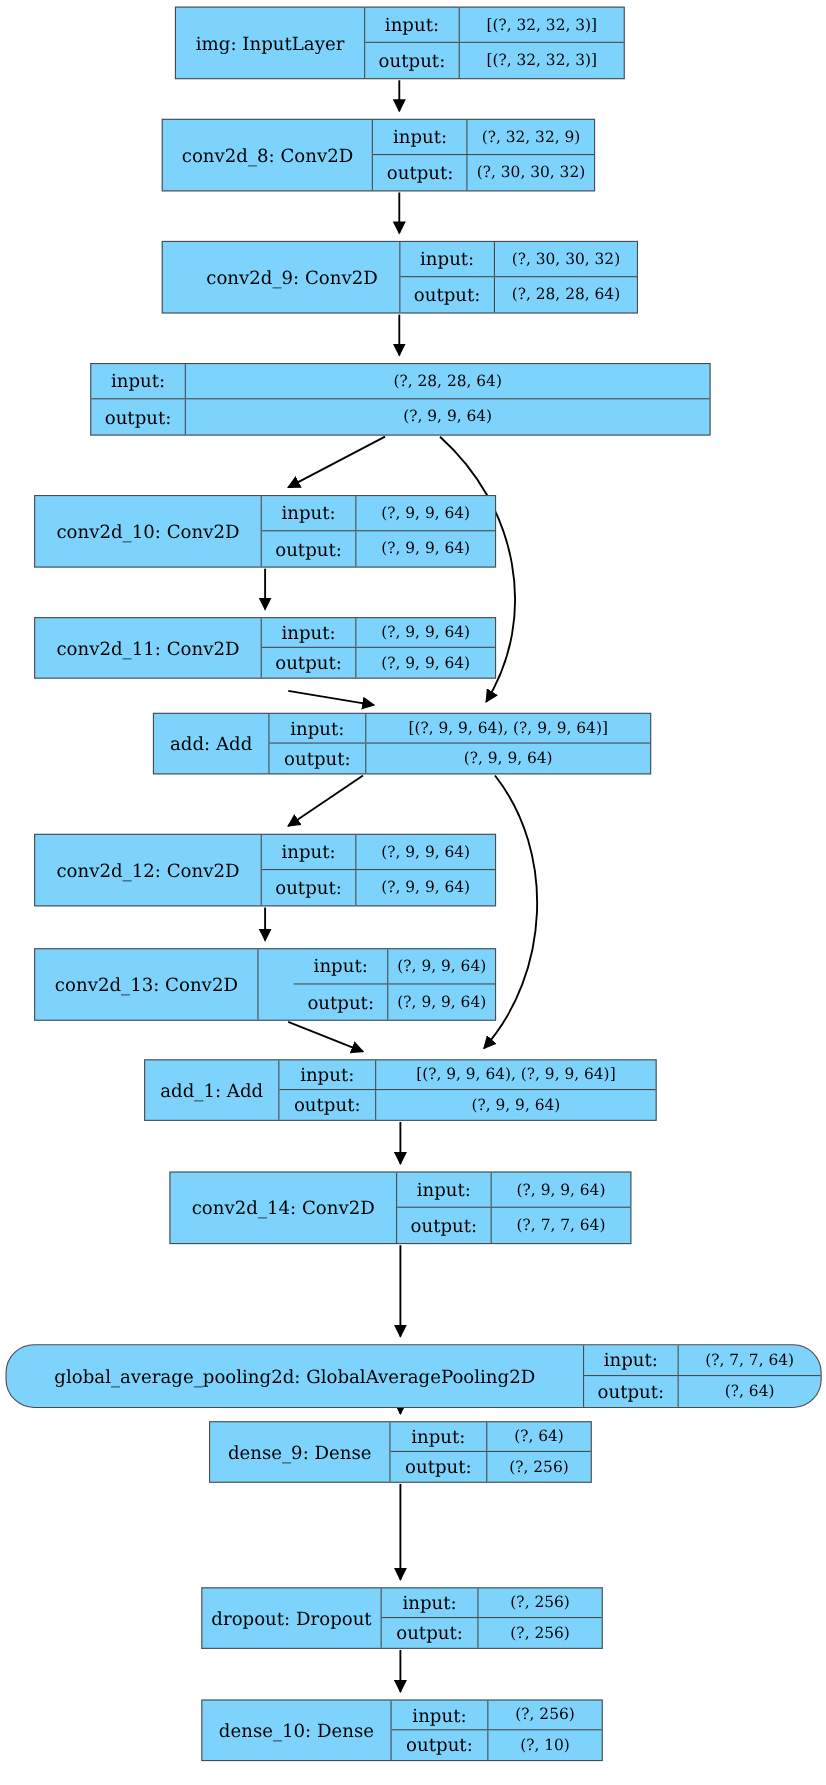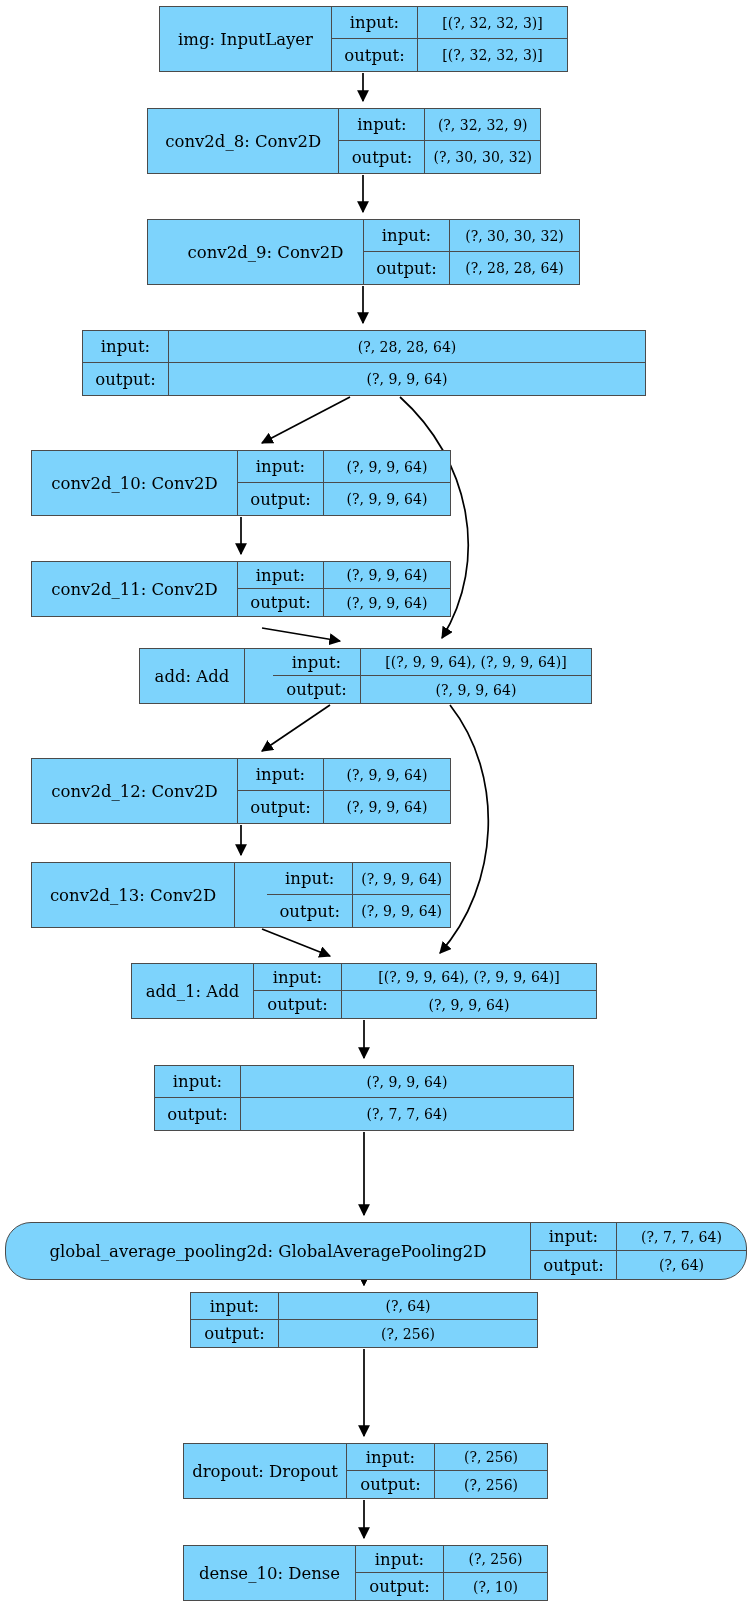--- a/index.html
+++ b/index.html
@@ -206,21 +206,21 @@
         <div class="io-label" style="width:86px;">input:</div>
         <div class="io-value">(?, 9, 9, 64)</div>
       </div>
       <div class="io-row">
         <div class="io-label" style="width:86px;">output:</div>
         <div class="io-value">(?, 9, 9, 64)</div>
       </div>
     </div>
   </div>
 
-  <div class="node" style="left:139px;top:648px;width:453px;height:56px;gap:28px;">
+  <div class="node" style="left:139px;top:648px;width:453px;height:56px;">
     <div class="name-cell" style="width:105px;">add: Add</div>
     <div class="io-block">
       <div class="io-row top">
         <div class="io-label" style="width:88px;">input:</div>
         <div class="io-value">[(?, 9, 9, 64), (?, 9, 9, 64)]</div>
       </div>
       <div class="io-row">
         <div class="io-label" style="width:88px;">output:</div>
         <div class="io-value">(?, 9, 9, 64)</div>
       </div>
@@ -263,20 +263,21 @@
         <div class="io-value">[(?, 9, 9, 64), (?, 9, 9, 64)]</div>
       </div>
       <div class="io-row">
         <div class="io-label" style="width:88px;">output:</div>
         <div class="io-value">(?, 9, 9, 64)</div>
       </div>
     </div>
   </div>
 
   <div class="node" style="left:154px;top:1065px;width:420px;height:66px;">
+    <div class="name-cell" style="width:206px;">conv2d_14: Conv2D</div>
     <div class="io-block">
       <div class="io-row top">
         <div class="io-label" style="width:86px;">input:</div>
         <div class="io-value">(?, 9, 9, 64)</div>
       </div>
       <div class="io-row">
         <div class="io-label" style="width:86px;">output:</div>
         <div class="io-value">(?, 7, 7, 64)</div>
       </div>
     </div>
@@ -290,20 +291,21 @@
         <div class="io-value">(?, 7, 7, 64)</div>
       </div>
       <div class="io-row">
         <div class="io-label" style="width:86px;">output:</div>
         <div class="io-value">(?, 64)</div>
       </div>
     </div>
   </div>
 
   <div class="node" style="left:190px;top:1292px;width:348px;height:56px;">
+    <div class="name-cell" style="width:164px;">dense_9: Dense</div>
     <div class="io-block">
       <div class="io-row top">
         <div class="io-label" style="width:88px;">input:</div>
         <div class="io-value">(?, 64)</div>
       </div>
       <div class="io-row">
         <div class="io-label" style="width:88px;">output:</div>
         <div class="io-value">(?, 256)</div>
       </div>
     </div>

